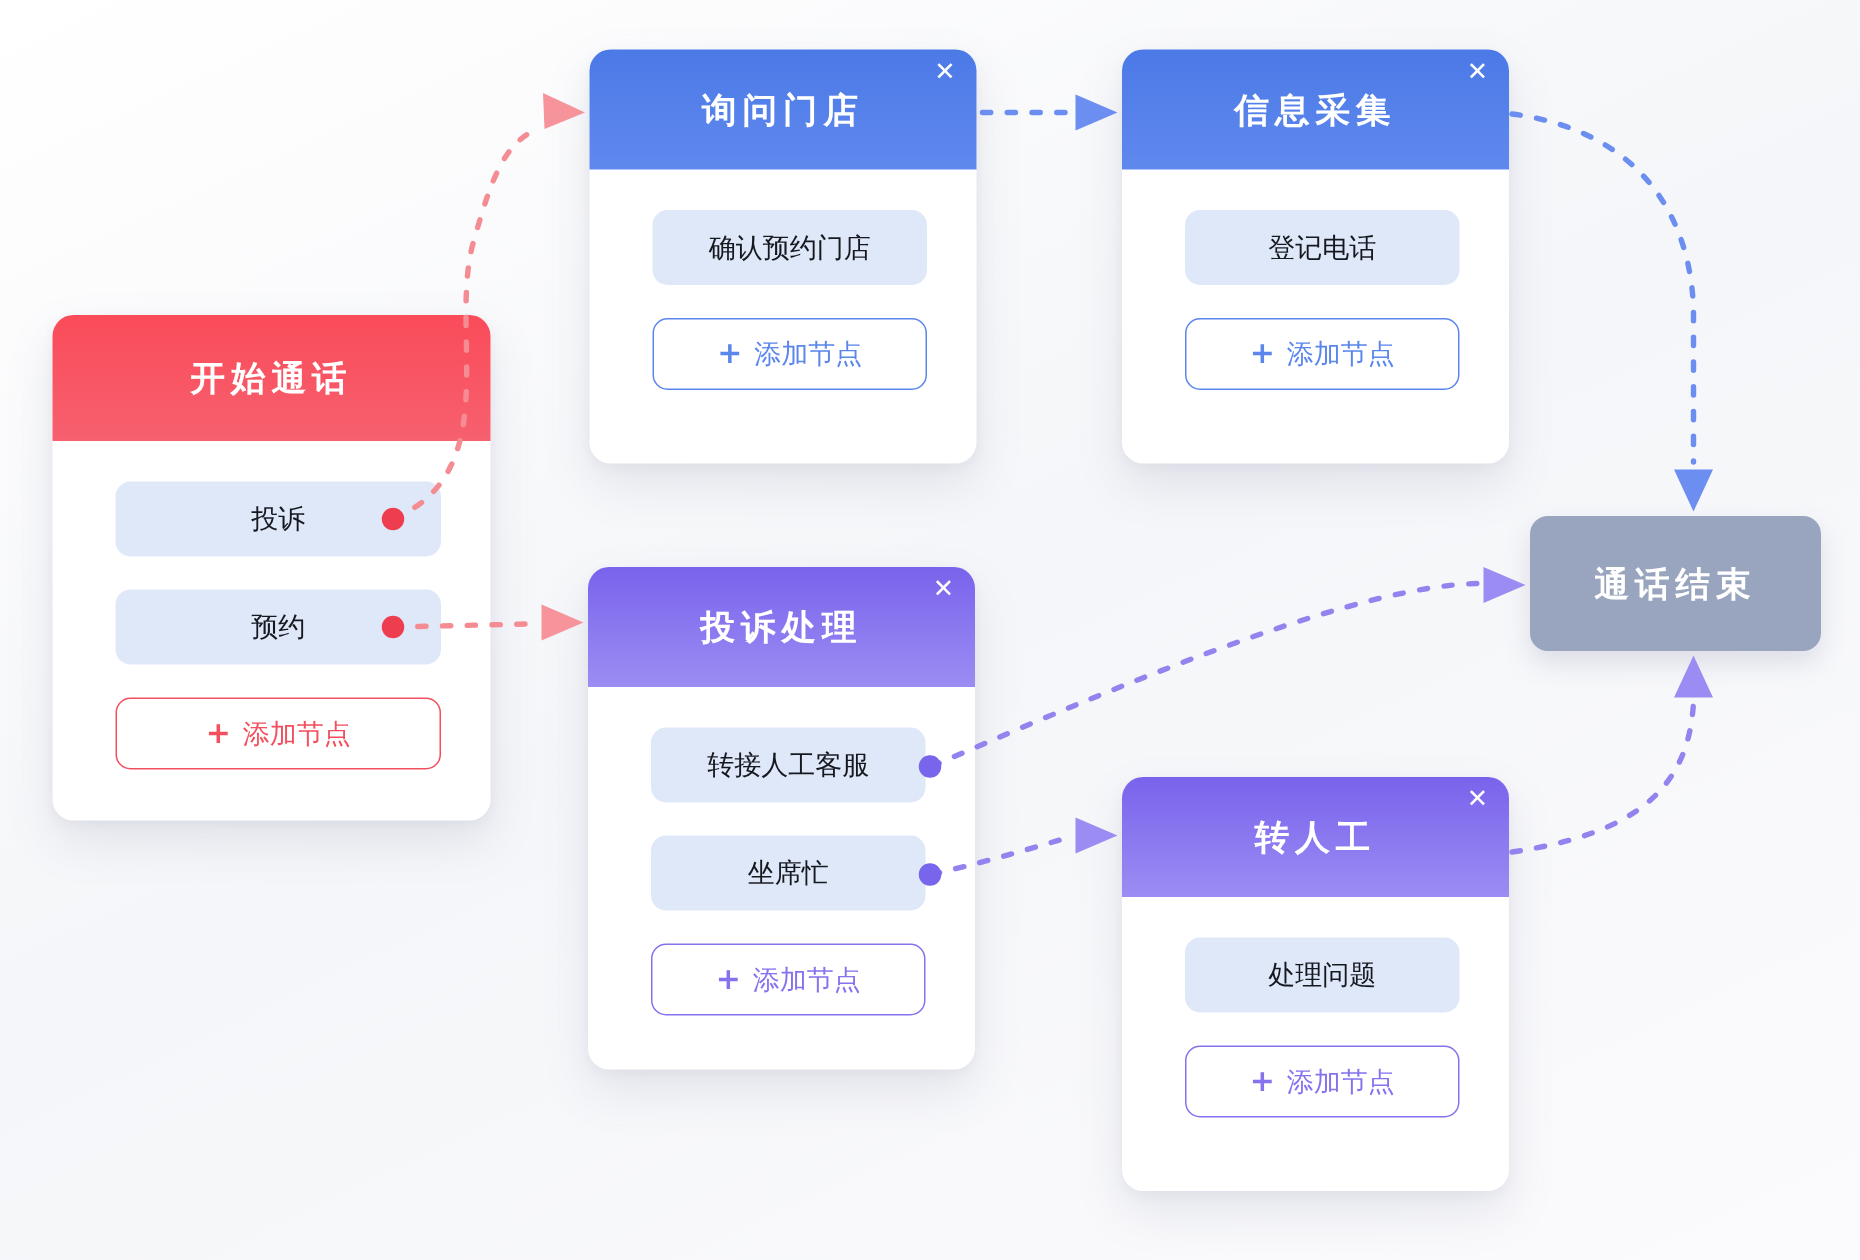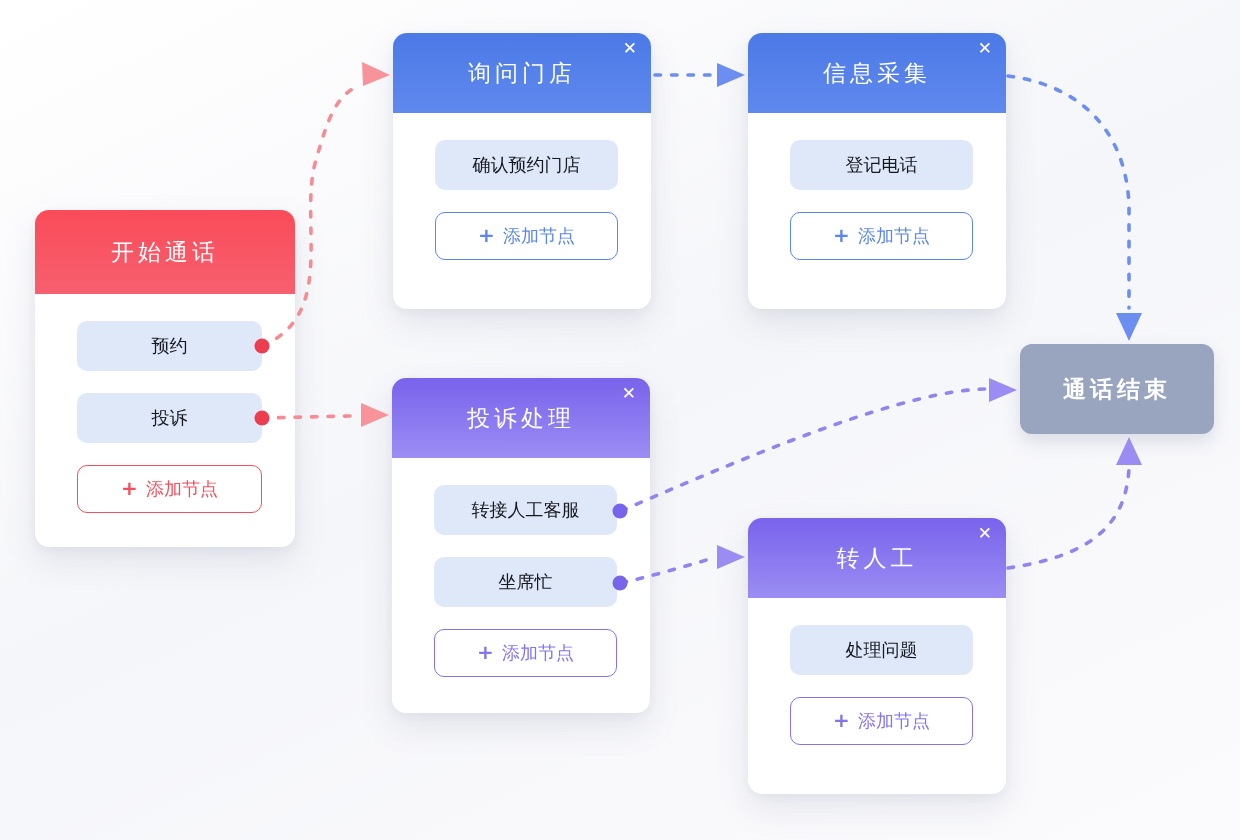--- a/index.html
+++ b/index.html
@@ -30,21 +30,21 @@
     align-items: center;
     justify-content: center;
   }
   .card.start .card-header { height: 84px; }
   .theme-red    .card-header { background: linear-gradient(180deg, #fa4b59 0%, #f7606f 100%); }
   .theme-blue   .card-header { background: linear-gradient(180deg, #4b79e6 0%, #6089ee 100%); }
   .theme-purple .card-header { background: linear-gradient(180deg, #7963ec 0%, #9b8df3 100%); }
   .card-title {
     color: #ffffff;
     font-size: 23px;
-    font-weight: normal;
+    font-weight: bold;
     letter-spacing: 4px;
   }
   .close-btn {
     position: absolute;
     top: 7px;
     right: 14px;
     color: #ffffff;
     font-size: 17px;
     line-height: 1;
     cursor: pointer;
@@ -78,21 +78,21 @@
     cursor: pointer;
     border: 1.6px solid;
     font-family: inherit;
   }
   .add-btn .plus { font-size: 20px; font-weight: bold; line-height: 1; margin-top: -2px; }
   .theme-red    .add-btn { border-color: #f2505e; color: #f2505e; }
   .theme-blue   .add-btn { border-color: #5b86ec; color: #5b86ec; }
   .theme-purple .add-btn { border-color: #8573ee; color: #8573ee; }
 
   
-  #card-start     { left: 35px;  top: 210px; width: 260px; height: 337px; }
+  #card-start     { left: 35px;  top: 210px; width: 292px; height: 337px; }
   #card-ask       { left: 393px; top: 33px;  width: 258px; height: 276px; }
   #card-info      { left: 748px; top: 33px;  width: 258px; height: 276px; }
   #card-complaint { left: 392px; top: 378px; width: 258px; height: 335px; }
   #card-transfer  { left: 748px; top: 518px; width: 258px; height: 276px; }
 
   
   #end-node {
     position: absolute;
     left: 1020px; top: 344px;
     width: 194px; height: 90px;
@@ -165,22 +165,22 @@
     <circle class="dot-red" cx="262" cy="418" r="7.5"></circle>
     <circle class="dot-purple" cx="620" cy="511" r="7.5"></circle>
     <circle class="dot-purple" cx="620" cy="583" r="7.5"></circle>
   </svg>
 
   <div class="card start theme-red" id="card-start">
     <div class="card-header">
       <span class="card-title">开始通话</span>
     </div>
     <div class="card-body">
+      <div class="node-item">投诉</div>
       <div class="node-item">预约</div>
-      <div class="node-item">投诉</div>
       <button class="add-btn">
         <span class="plus">+</span>
         <span>添加节点</span>
       </button>
     </div>
   </div>
 
   <div class="card theme-blue" id="card-ask">
     <div class="card-header">
       <span class="card-title">询问门店</span>

